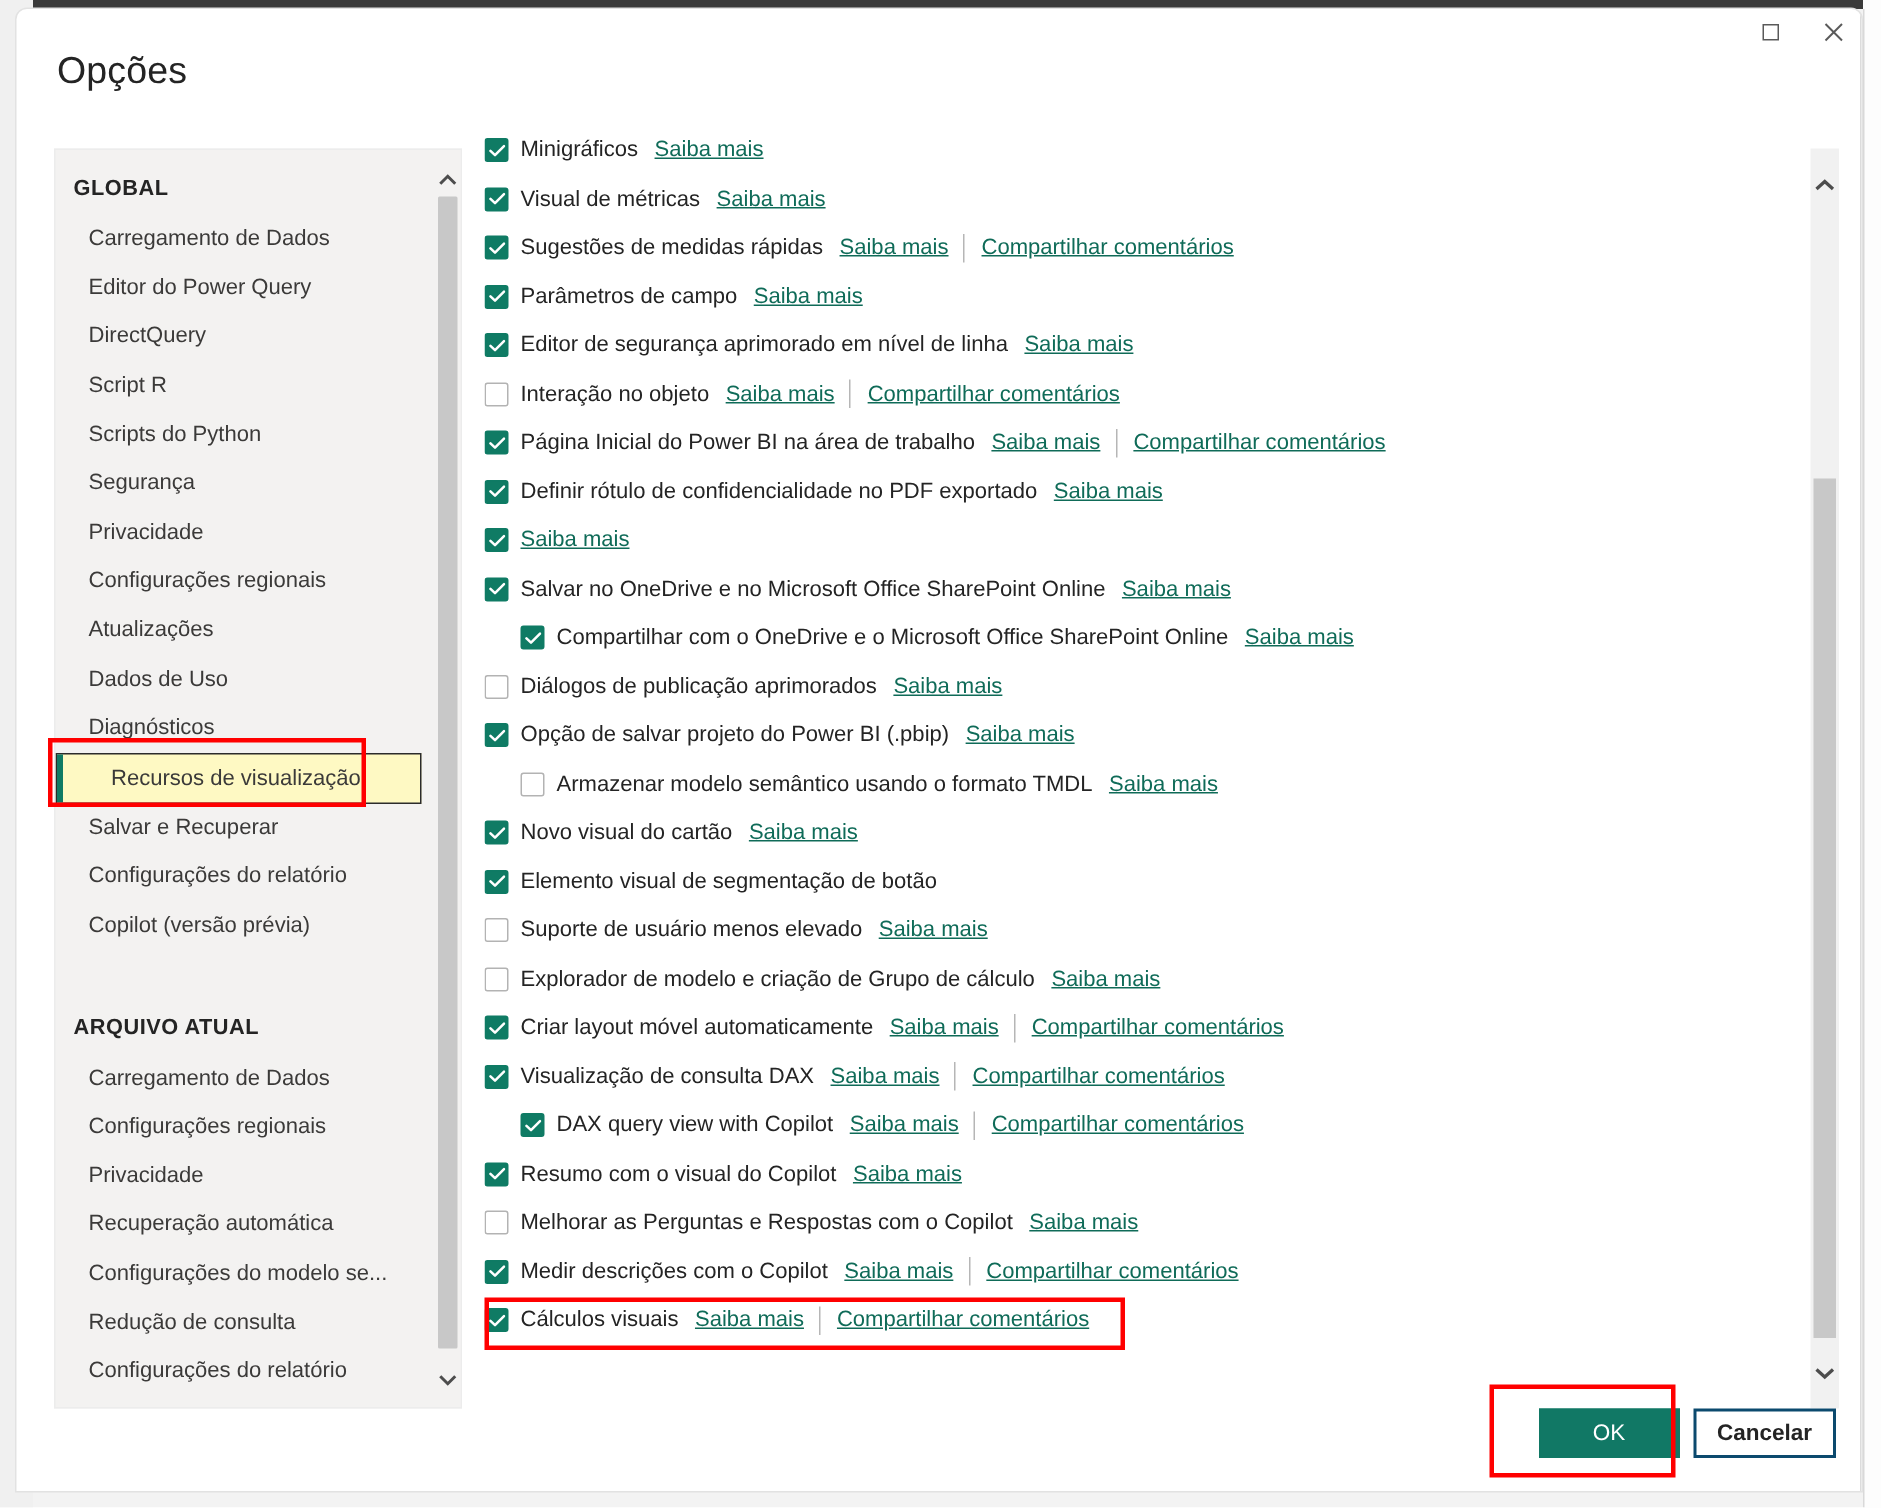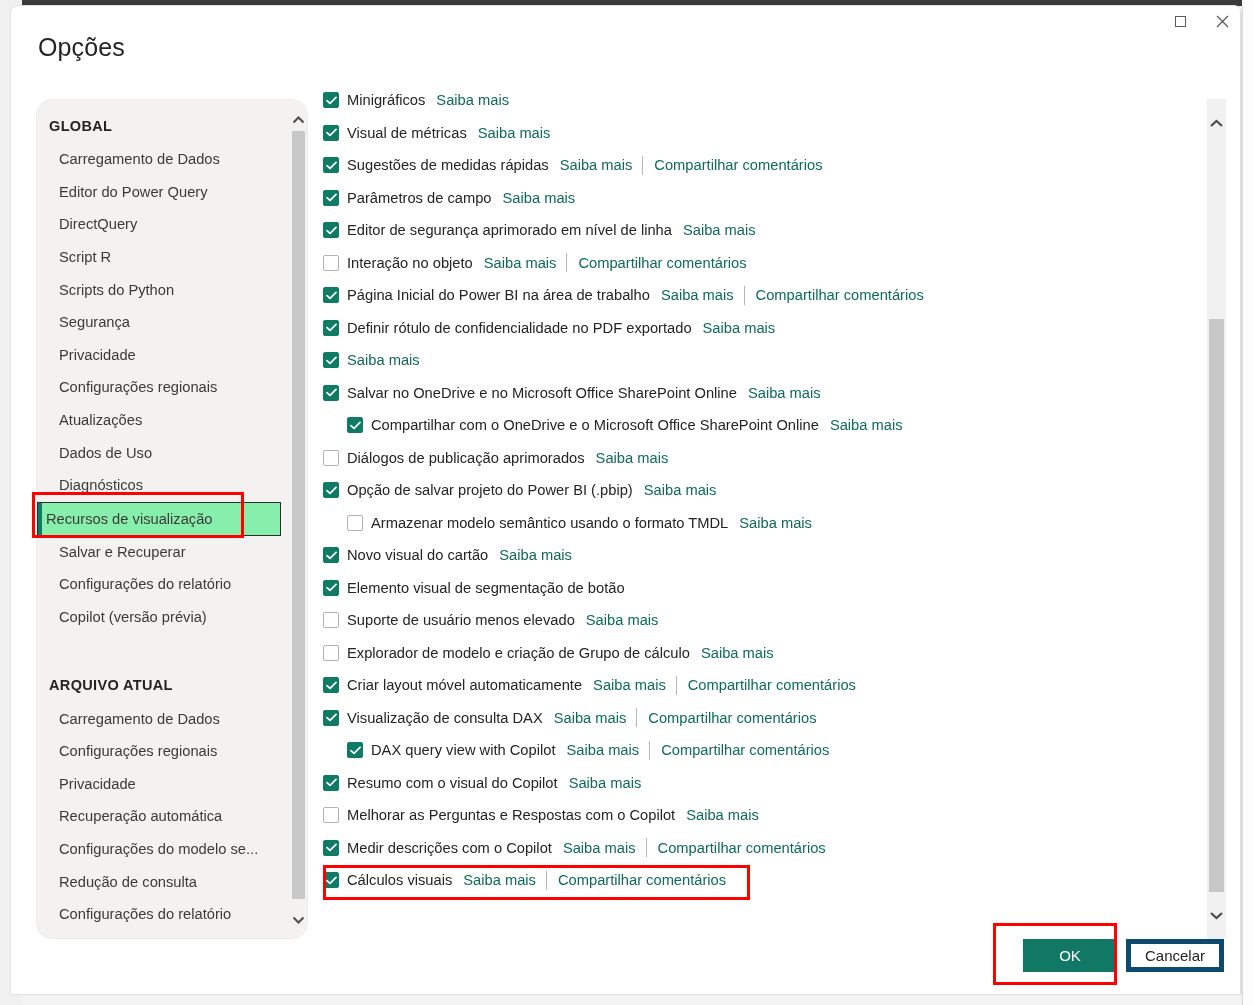--- a/index.html
+++ b/index.html
@@ -67,45 +67,45 @@
     font-size: 25px; color: #242424; font-weight: 400;
     letter-spacing: 0.1px;
   }
 
   
   #sidebar {
     position: absolute; left: 25px; top: 93px;
     width: 272px; height: 840px;
     background: #f3f2f1;
     border: 1px solid #ececec;
-    border-radius: 16px;
+    border-radius: 0;
     overflow: hidden;
   }
   .sb-inner {
     position: absolute; left: 0; top: 0; width: 252px; height: 840px;
   }
   .sb-group {
     font-size: 14.5px; font-weight: bold; color: #242424;
     letter-spacing: 0.35px;
     padding-left: 12px;
   }
   .sb-item {
     height: 32.6px;
     display: flex; align-items: center;
     font-size: 14.7px; color: #3b3a39;
     padding-left: 22px;
     cursor: default;
     position: relative;
   }
   .sb-item.selected {
-    background: #86efac;
+    background: #fef9c3;
     border: 1.3px solid #2b2b2b;
     width: 244px;
     height: 34px;
-    padding-left: 8px;
+    padding-left: 36px;
   }
   .sb-item.selected::before {
     content: ""; position: absolute; left: 0; top: 0;
     width: 3.5px; height: 100%;
     background: #0f7b64;
   }
 
   
   .sb-scroll {
     position: absolute; right: 0; top: 0; width: 17px; height: 840px;
@@ -149,20 +149,21 @@
   .cb.on { background: #0f7b64; border: 1px solid #0f7b64; }
   .cb.off { background: #ffffff; border: 1.2px solid #b3b3b3; }
   .cb.on svg { display: block; }
 
   .opt-label {
     font-size: 14.7px; color: #242424;
     margin-right: 11px;
   }
   .lnk {
     font-size: 14.7px; color: #0f6b58;
+    text-decoration: underline;
     cursor: pointer;
     margin-right: 10px;
   }
   .sep {
     display: inline-block;
     width: 1px; height: 19px;
     background: #b6b6b6;
     margin-right: 11px;
   }
 
@@ -199,21 +200,21 @@
   .btn {
     height: 33px;
     min-width: 94px;
     display: flex; align-items: center; justify-content: center;
     font-size: 15px;
     border-radius: 0;
     cursor: default;
     padding: 0 14px;
   }
   .btn-ok { background: #117865; color: #ffffff; border: 1px solid #117865; }
-  .btn-cancel { background: #ffffff; color: #242424; border: 5px solid #0c4a6e; }
+  .btn-cancel { background: #ffffff; color: #242424; border: 2px solid #0c4a6e; font-weight: bold; }
 
   
   .redbox {
     position: absolute;
     border: 3px solid #ff0000;
     pointer-events: none;
     background: transparent;
   }
   #redbox-sidebar  { left: 32px;  top: 492px; width: 212px; height: 46px; }
   #redbox-calc     { left: 323px; top: 865px; width: 427px; height: 35px; }

